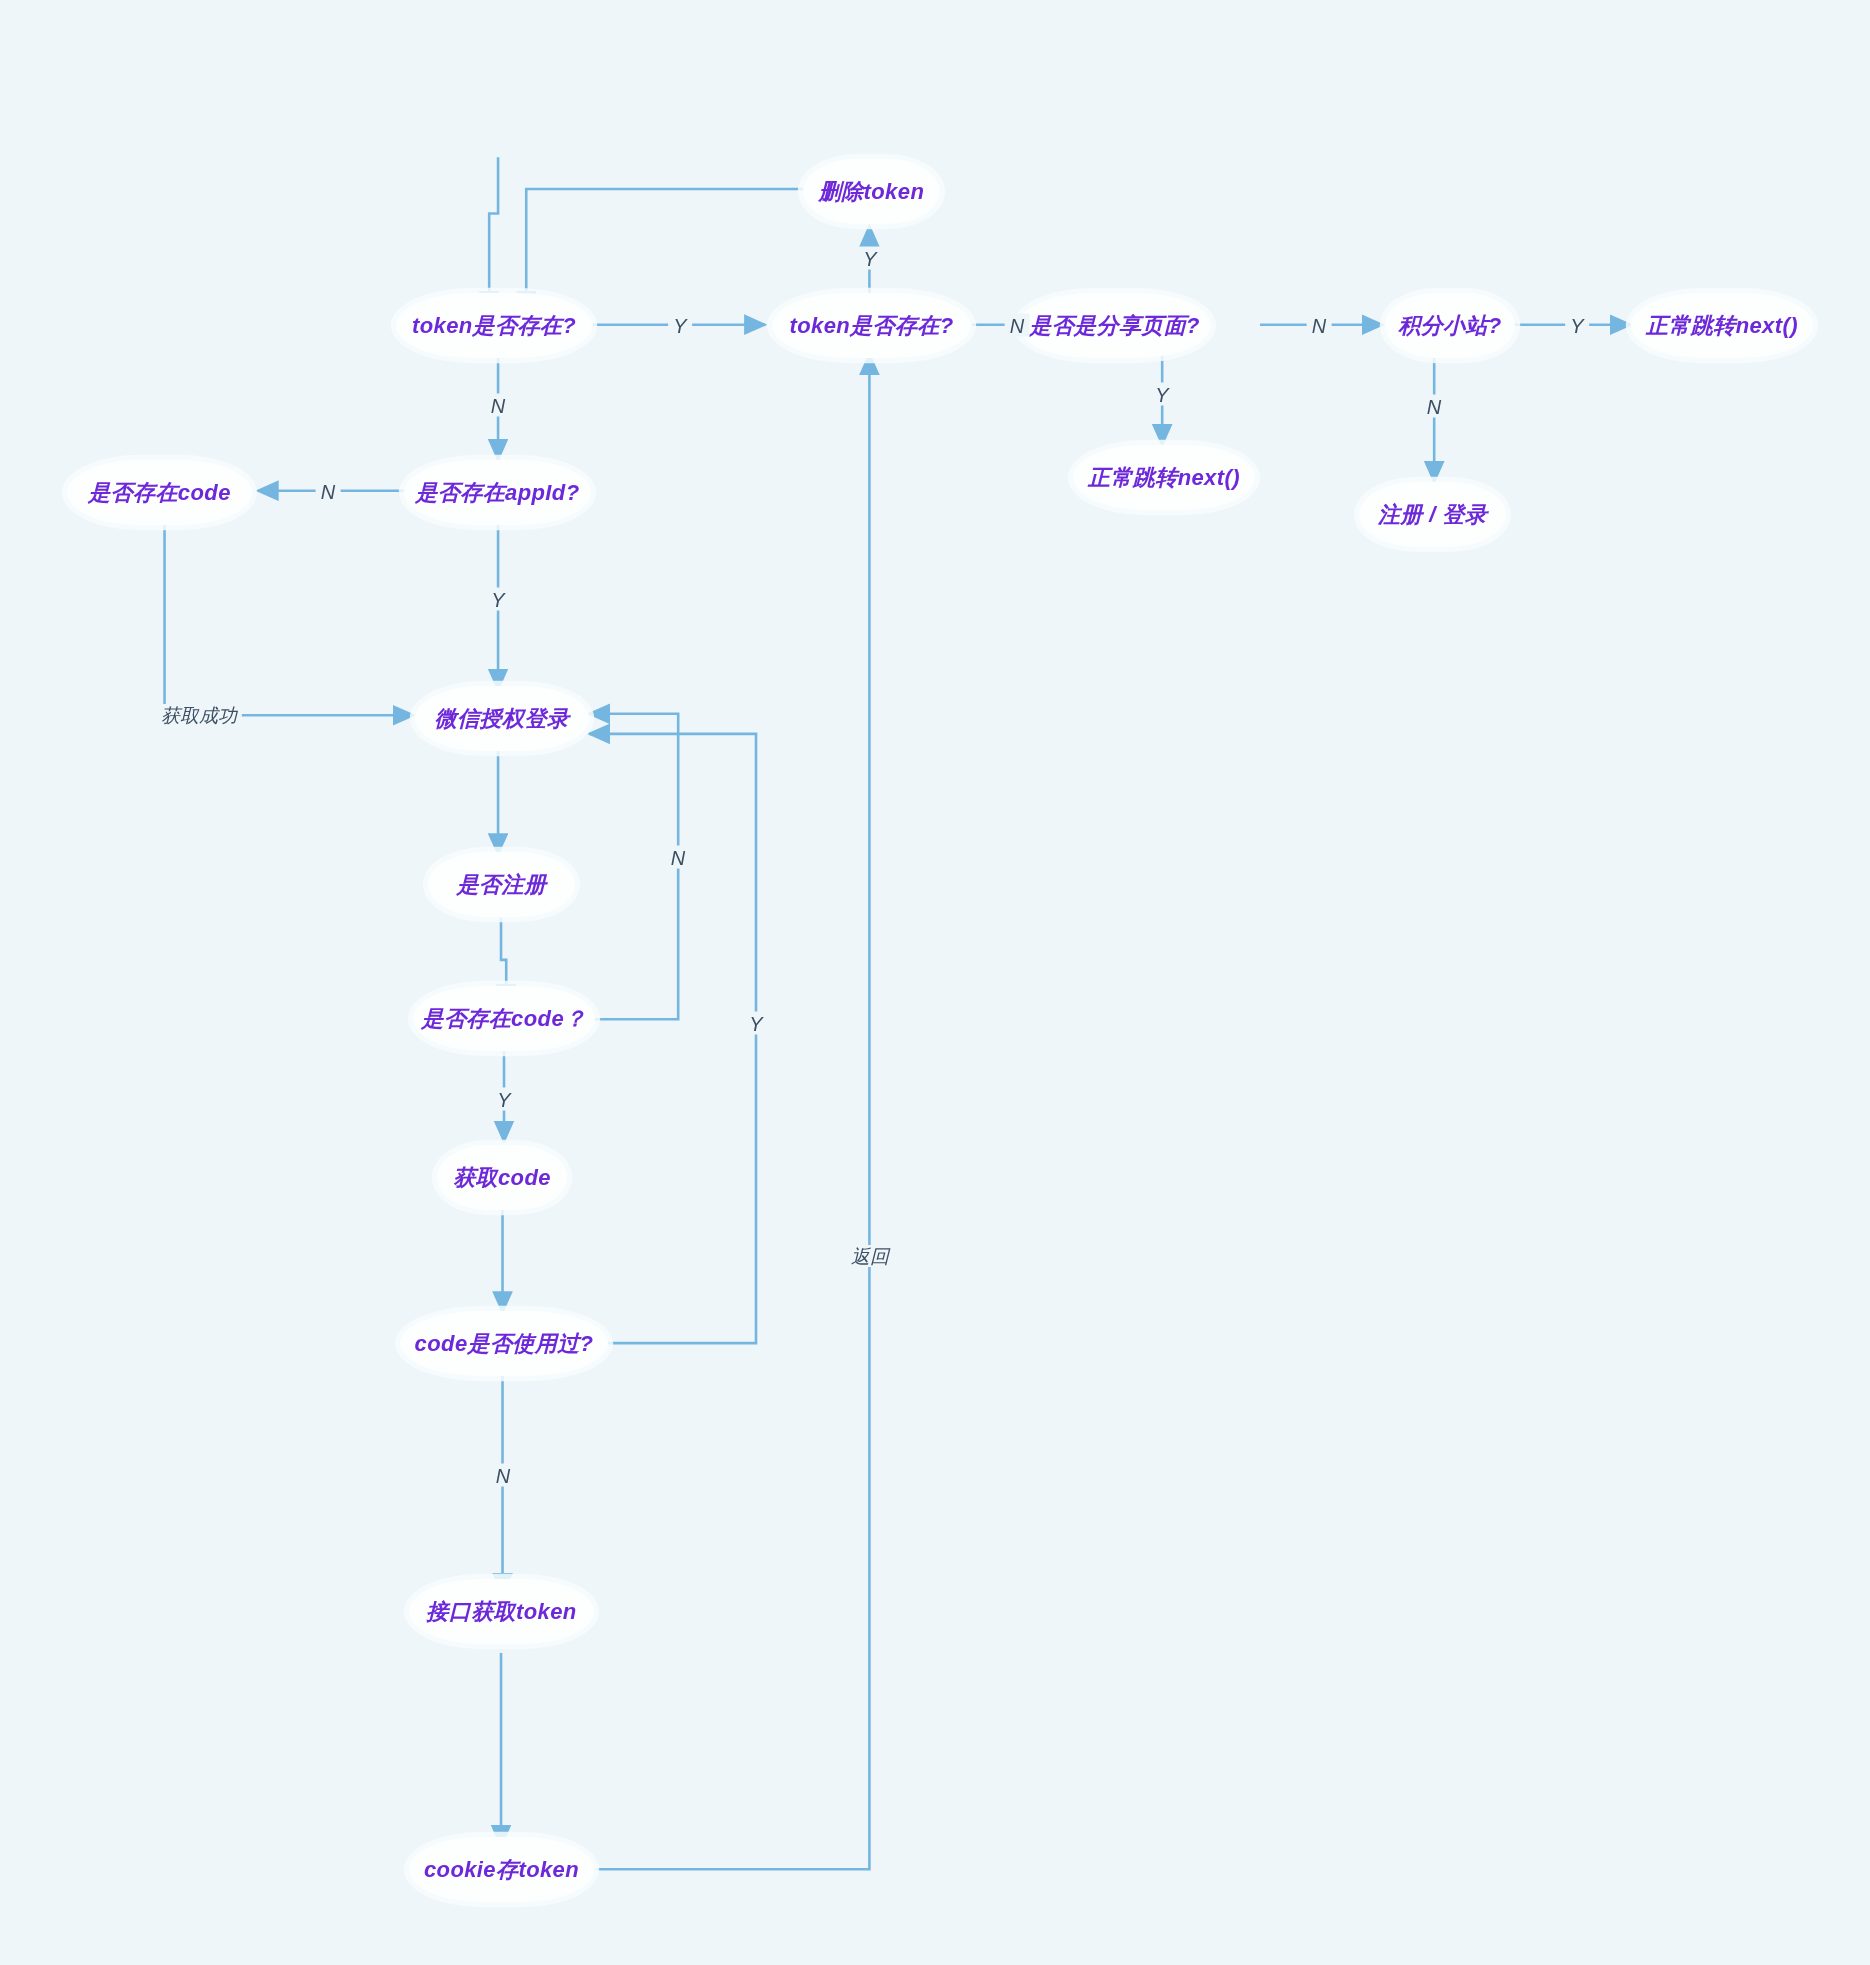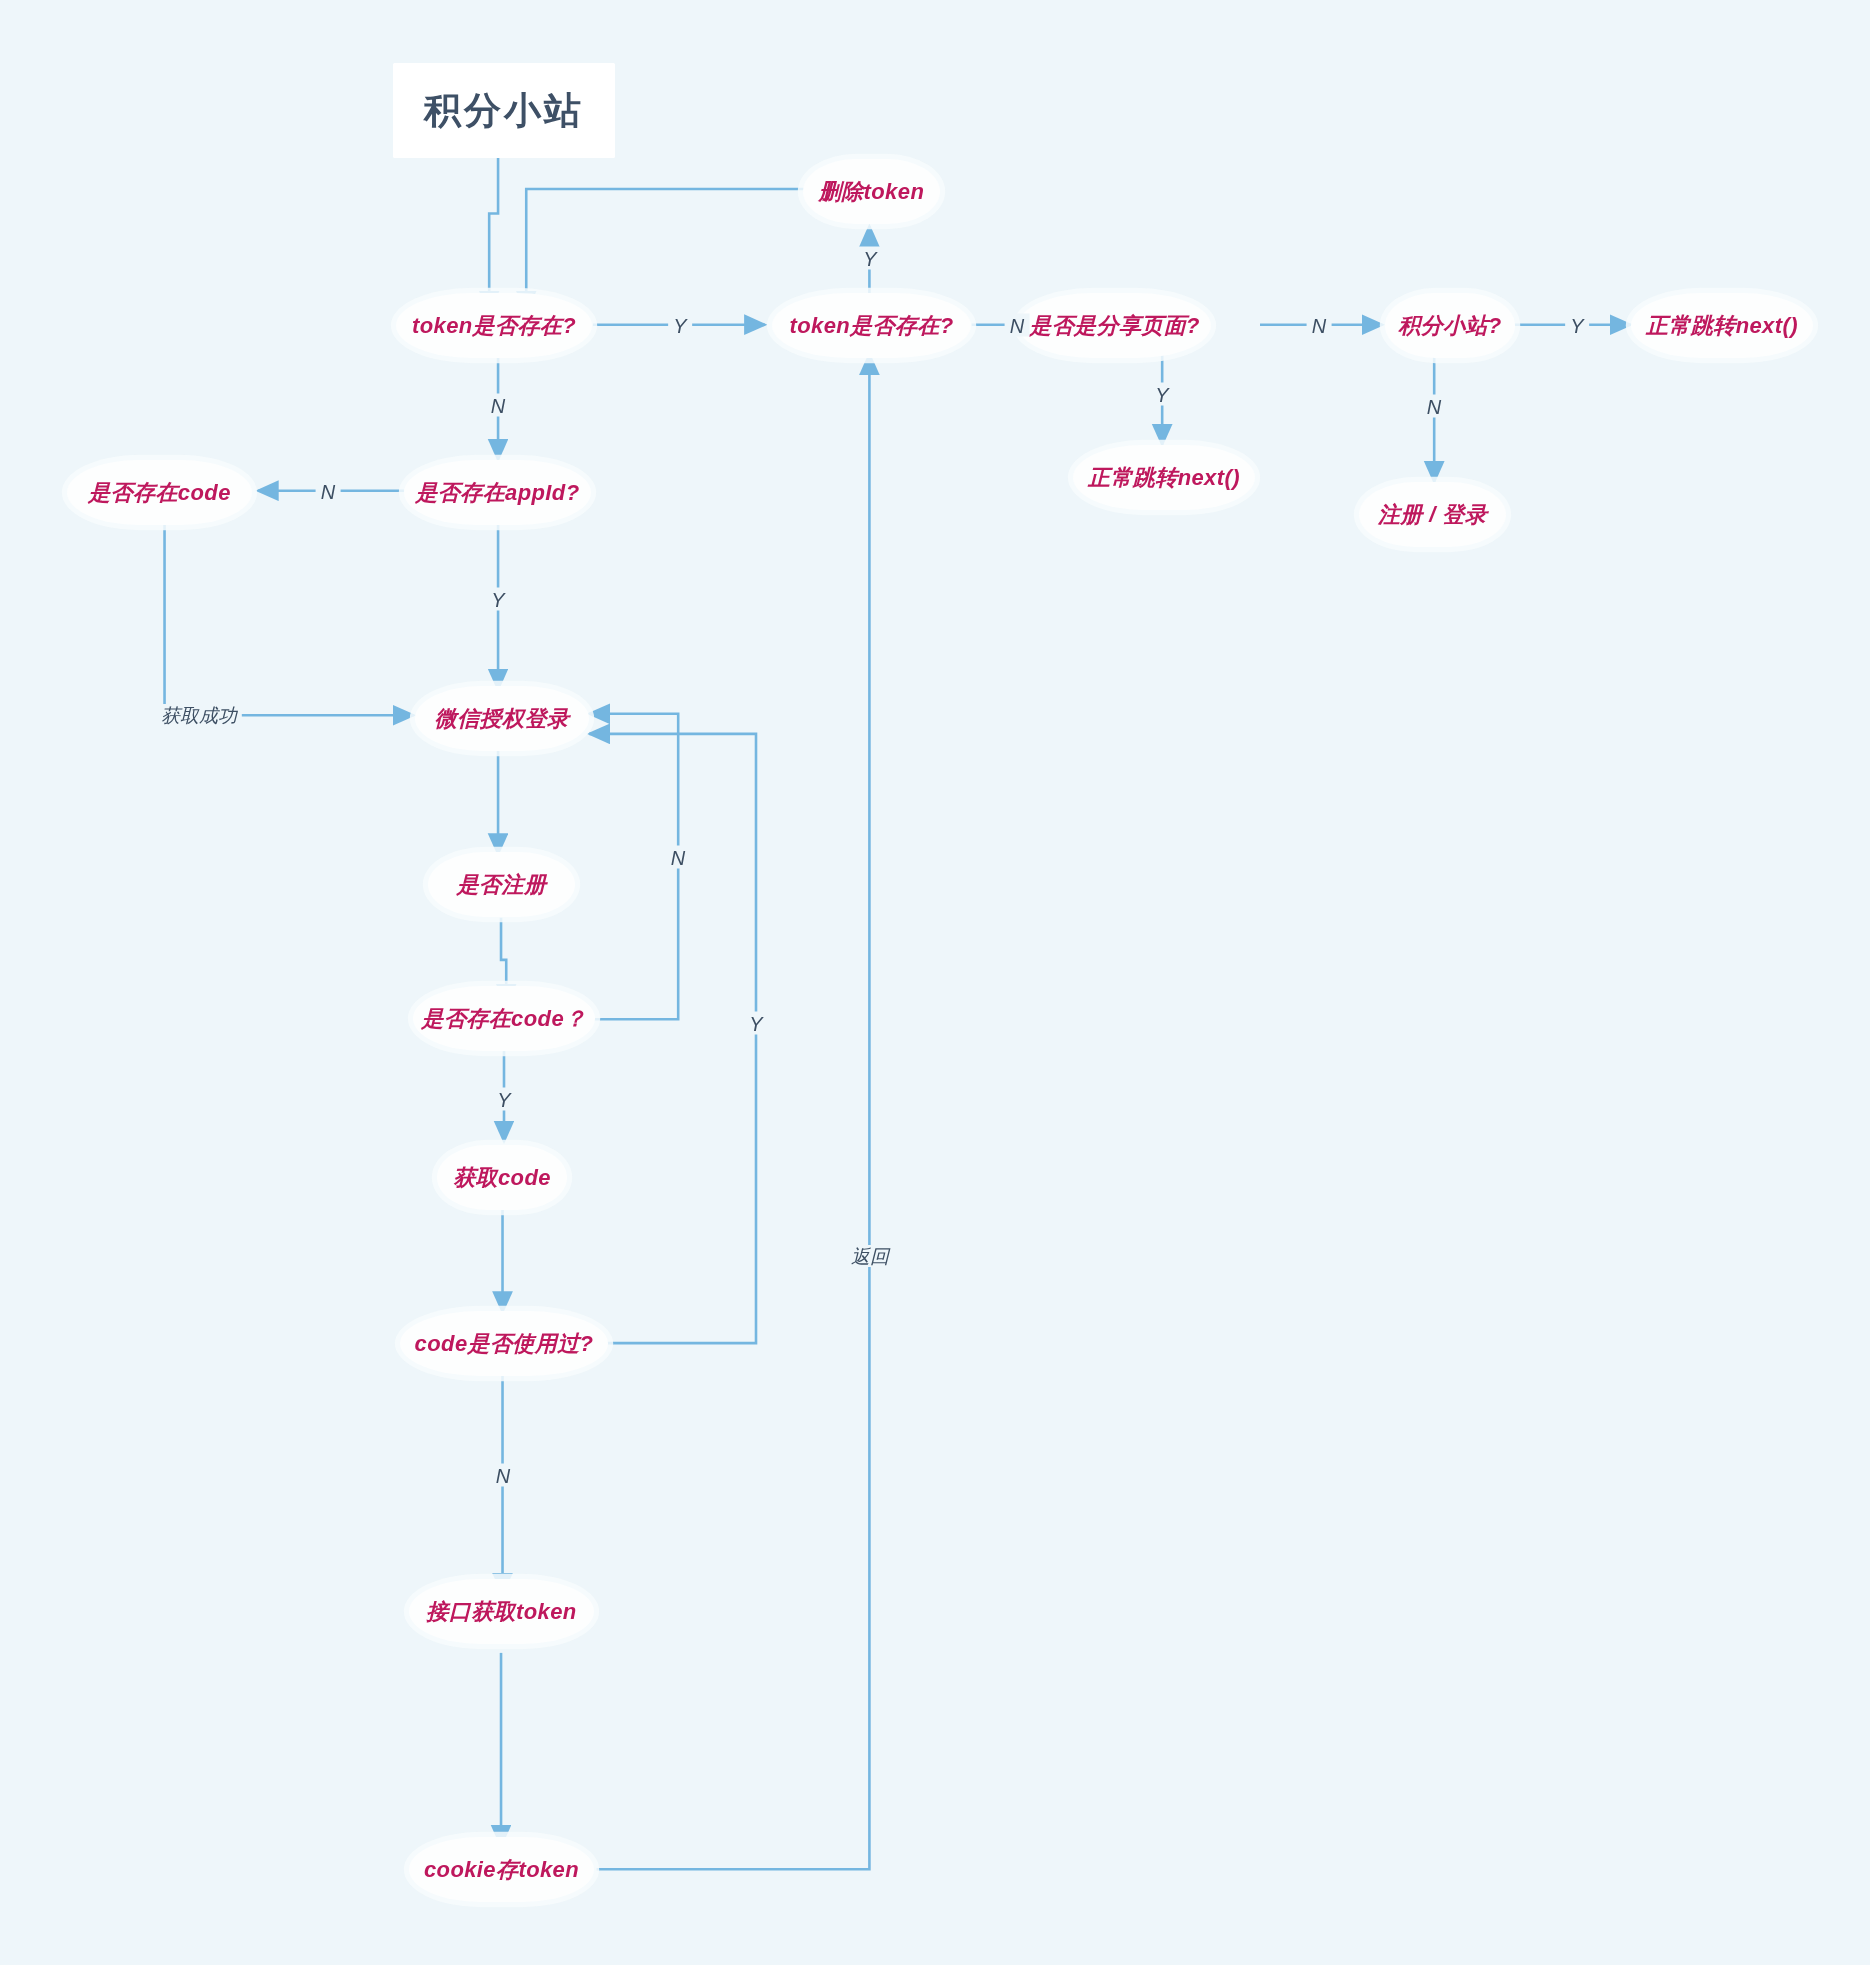--- a/index.html
+++ b/index.html
@@ -22,21 +22,21 @@
     width: 1870px;
     height: 1965px;
     pointer-events: none;
   }
   .node {
     position: absolute;
     display: flex;
     align-items: center;
     justify-content: center;
     box-sizing: border-box;
-    color: #be185d;
+    color: #6d28d9;
     font-weight: 700;
     font-style: italic;
     white-space: nowrap;
     letter-spacing: 0.4px;
   }
   
   .node.blob {
     background: #fdfefe;
     border-radius: 48% 48% 48% 48% / 62% 62% 62% 62%;
     box-shadow: 0 0 0 5.2px rgba(247,252,253,0.85);
@@ -121,23 +121,20 @@
 
       <path d="M678,1855 L678,2150" marker-end="url(#ah)"></path>
 
       <path d="M676,2230 L676,2490" marker-end="url(#ah)"></path>
 
       <path d="M805,2522 L1173,2522 L1173,478" marker-end="url(#ah)"></path>
 
     </g>
   </svg>
 
-  <div class="node titlebox" style="left:393px; top:63px; width:222px; height:95px;">
-    <span>积分小站</span>
-  </div>
 
   <div class="node blob" style="left:803px; top:159px; width:137px; height:65px;">
     <span>删除token</span>
   </div>
 
   <div class="node blob" style="left:396px; top:293px; width:196px; height:65px;">
     <span>token是否存在?</span>
   </div>
 
   <div class="node blob" style="left:772px; top:293px; width:199px; height:65px;">

